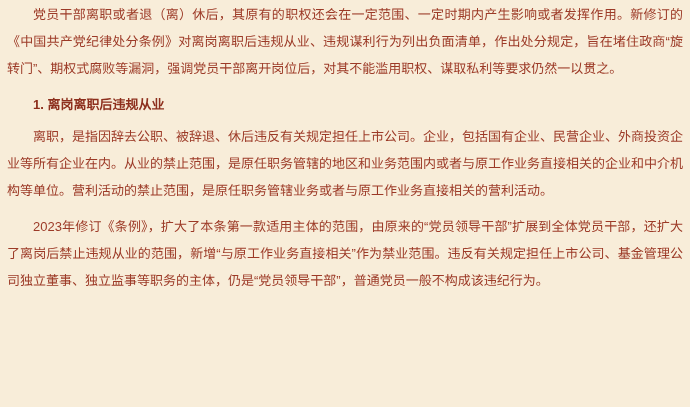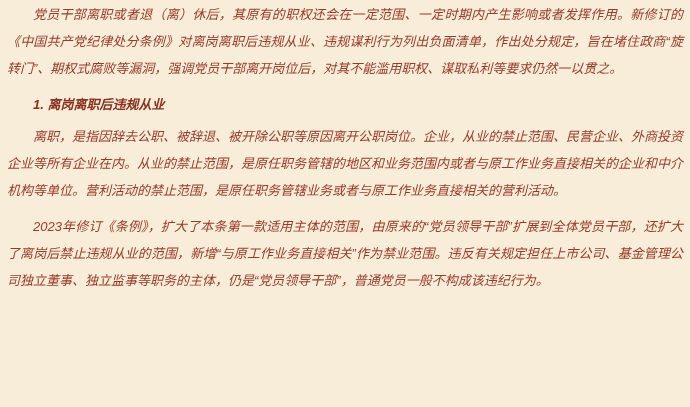--- a/index.html
+++ b/index.html
@@ -24,37 +24,35 @@
     height: 407px;
     padding: 1px 7px 0 7px;
     color: var(--text);
     font-size: 13px;
     line-height: 27px;
     text-align: justify;
   }
   .doc p {
     margin: 0 0 9px 0;
     text-indent: 2em;
-    font-style: italic;
   }
   .doc h3 {
     margin: 4px 0 5px 0;
     font-size: 13px;
     line-height: 27px;
     font-weight: bold;
     color: var(--heading);
     text-indent: 2em;
-    font-style: italic;
   }
 </style>
 </head>
 <body>
 
 <main class="doc">
   <p>党员干部离职或者退（离）休后，其原有的职权还会在一定范围、一定时期内产生影响或者发挥作用。新修订的《中国共产党纪律处分条例》对离岗离职后违规从业、违规谋利行为列出负面清单，作出处分规定，旨在堵住政商“旋转门”、期权式腐败等漏洞，强调党员干部离开岗位后，对其不能滥用职权、谋取私利等要求仍然一以贯之。</p>
 
   <h3>1. 离岗离职后违规从业</h3>
 
 
-  <p>离职，是指因辞去公职、被辞退、被开除公职等原因离开公职岗位。企业，从业的禁止范围、民营企业、外商投资企业等所有企业在内。从业的禁止范围，是原任职务管辖的地区和业务范围内或者与原工作业务直接相关的企业和中介机构等单位。营利活动的禁止范围，是原任职务管辖业务或者与原工作业务直接相关的营利活动。</p>
+  <p>离职，是指因辞去公职、被辞退、休后违反有关规定担任上市公司。企业，包括国有企业、民营企业、外商投资企业等所有企业在内。从业的禁止范围，是原任职务管辖的地区和业务范围内或者与原工作业务直接相关的企业和中介机构等单位。营利活动的禁止范围，是原任职务管辖业务或者与原工作业务直接相关的营利活动。</p>
 
   <p>2023年修订《条例》，扩大了本条第一款适用主体的范围，由原来的“党员领导干部”扩展到全体党员干部，还扩大了离岗后禁止违规从业的范围，新增“与原工作业务直接相关”作为禁业范围。违反有关规定担任上市公司、基金管理公司独立董事、独立监事等职务的主体，仍是“党员领导干部”，普通党员一般不构成该违纪行为。</p>
 </main>
 
 </body></html>

